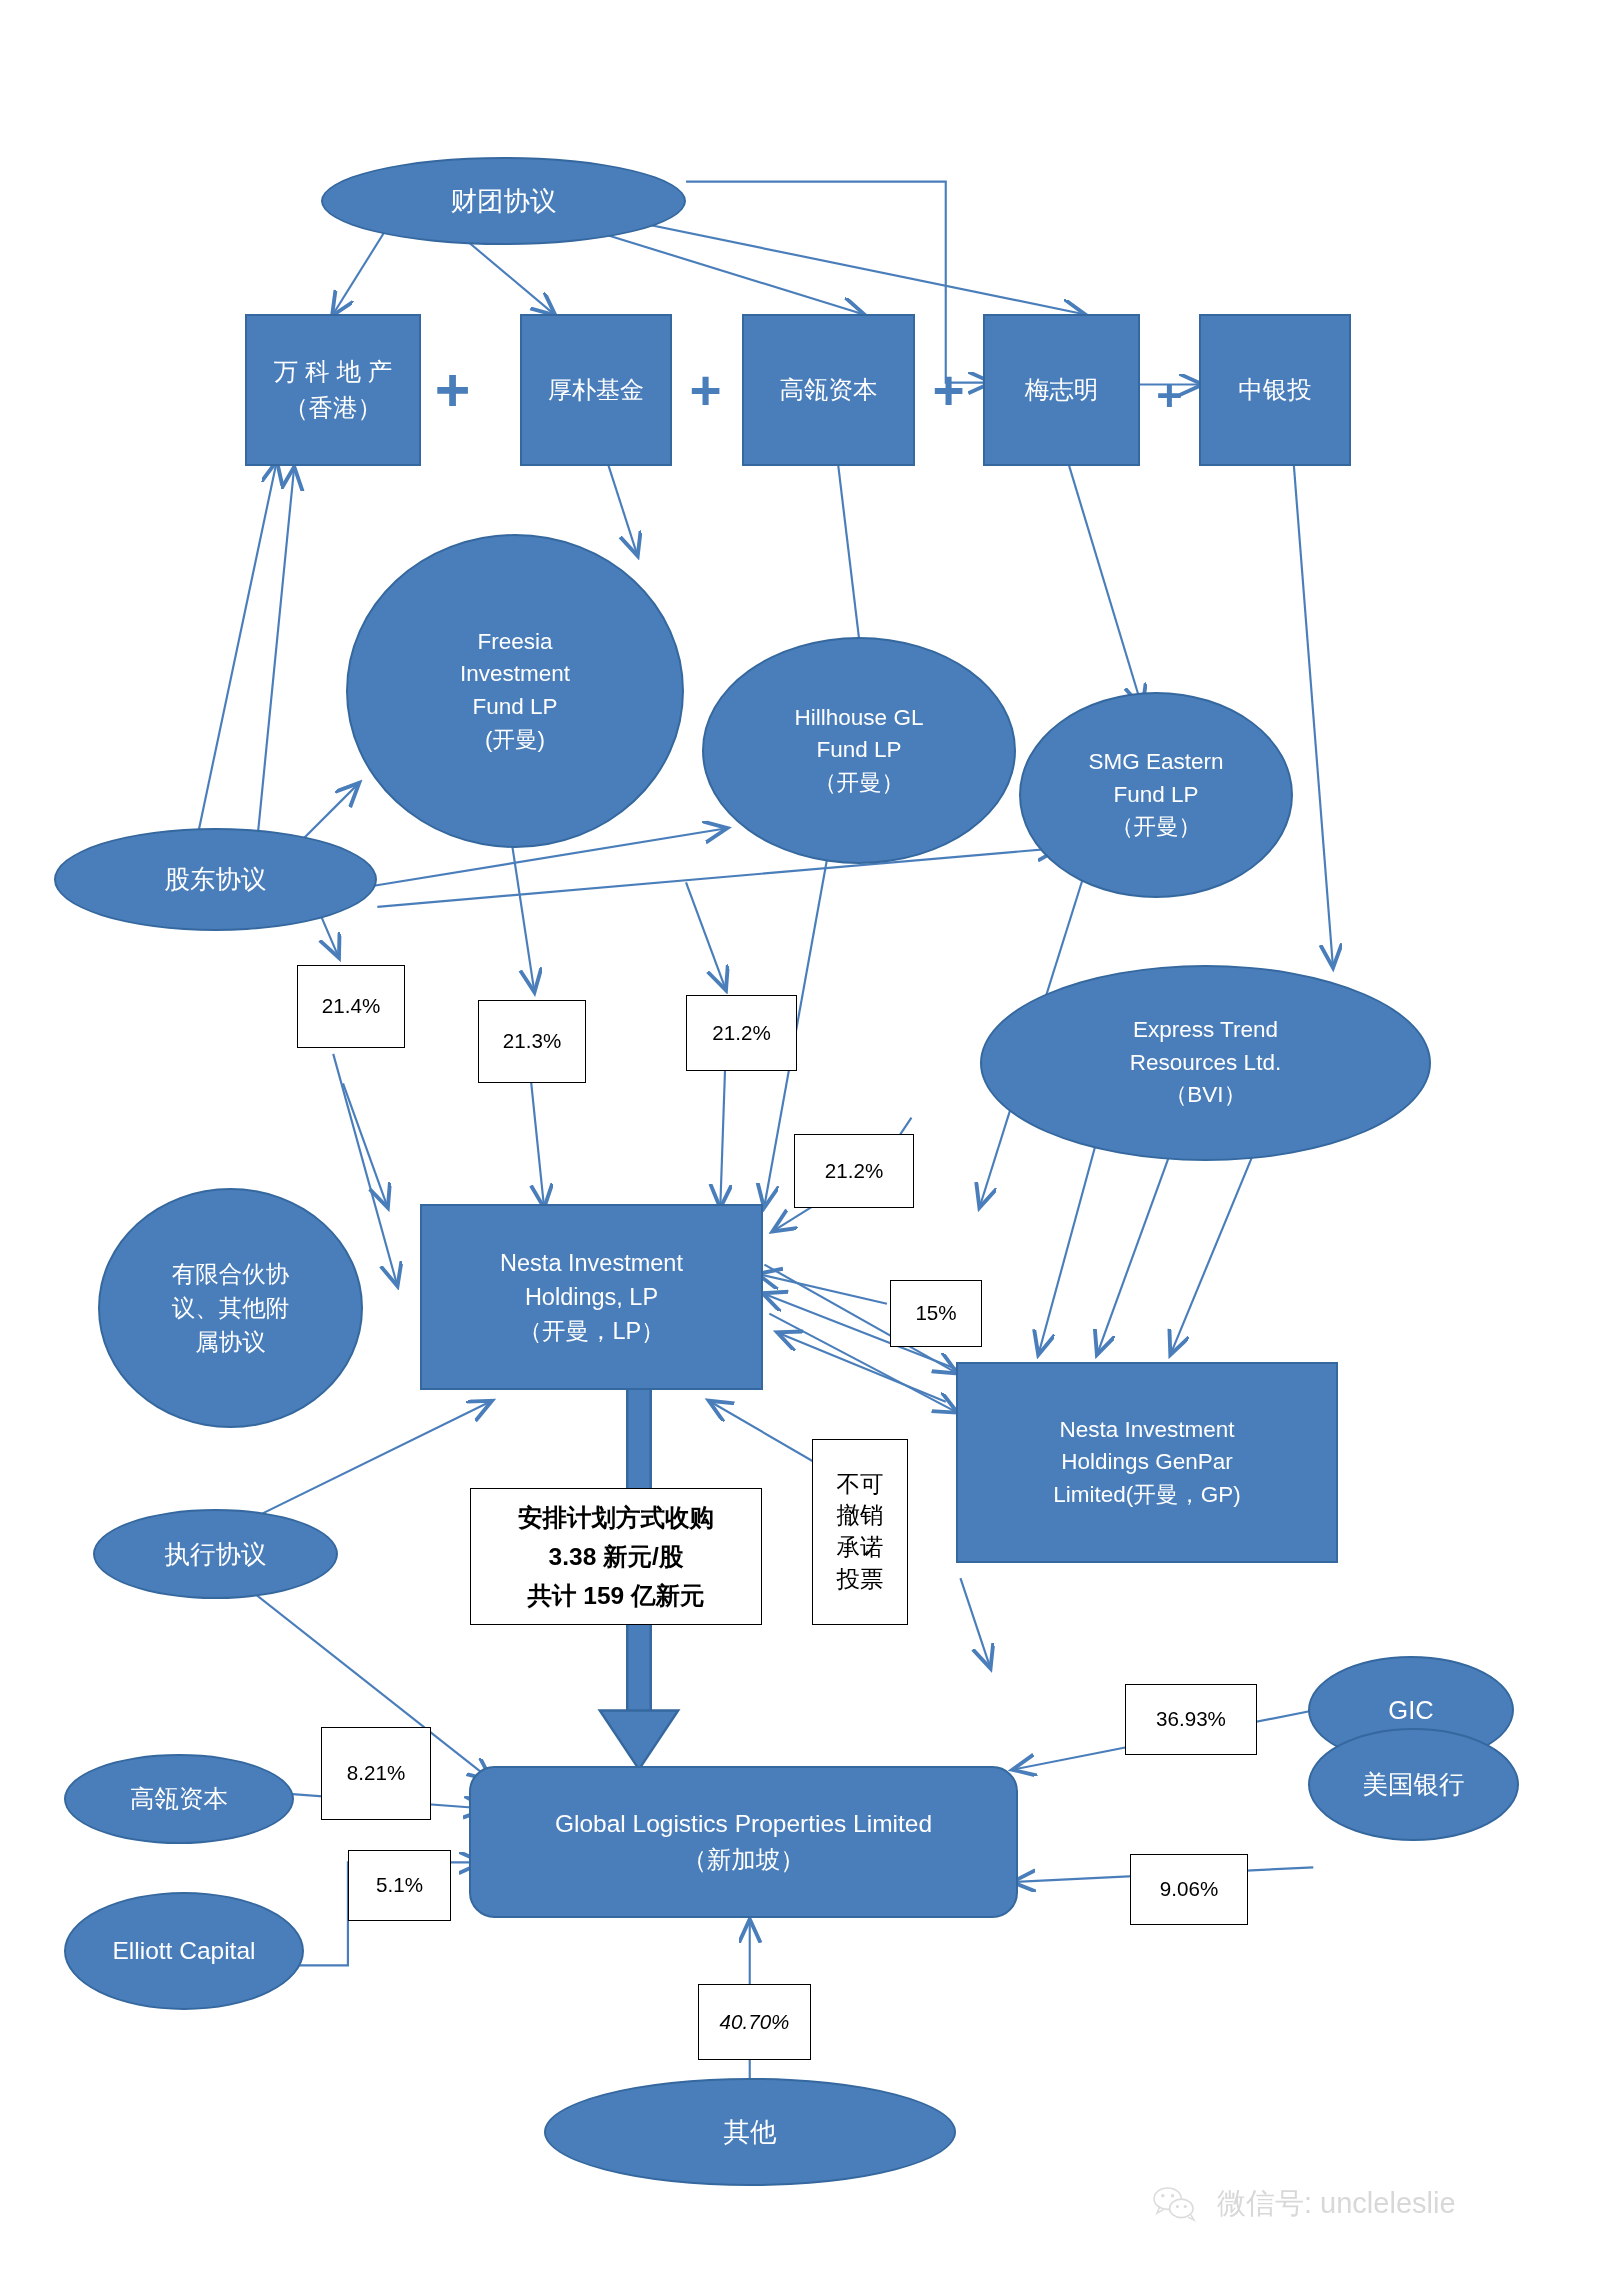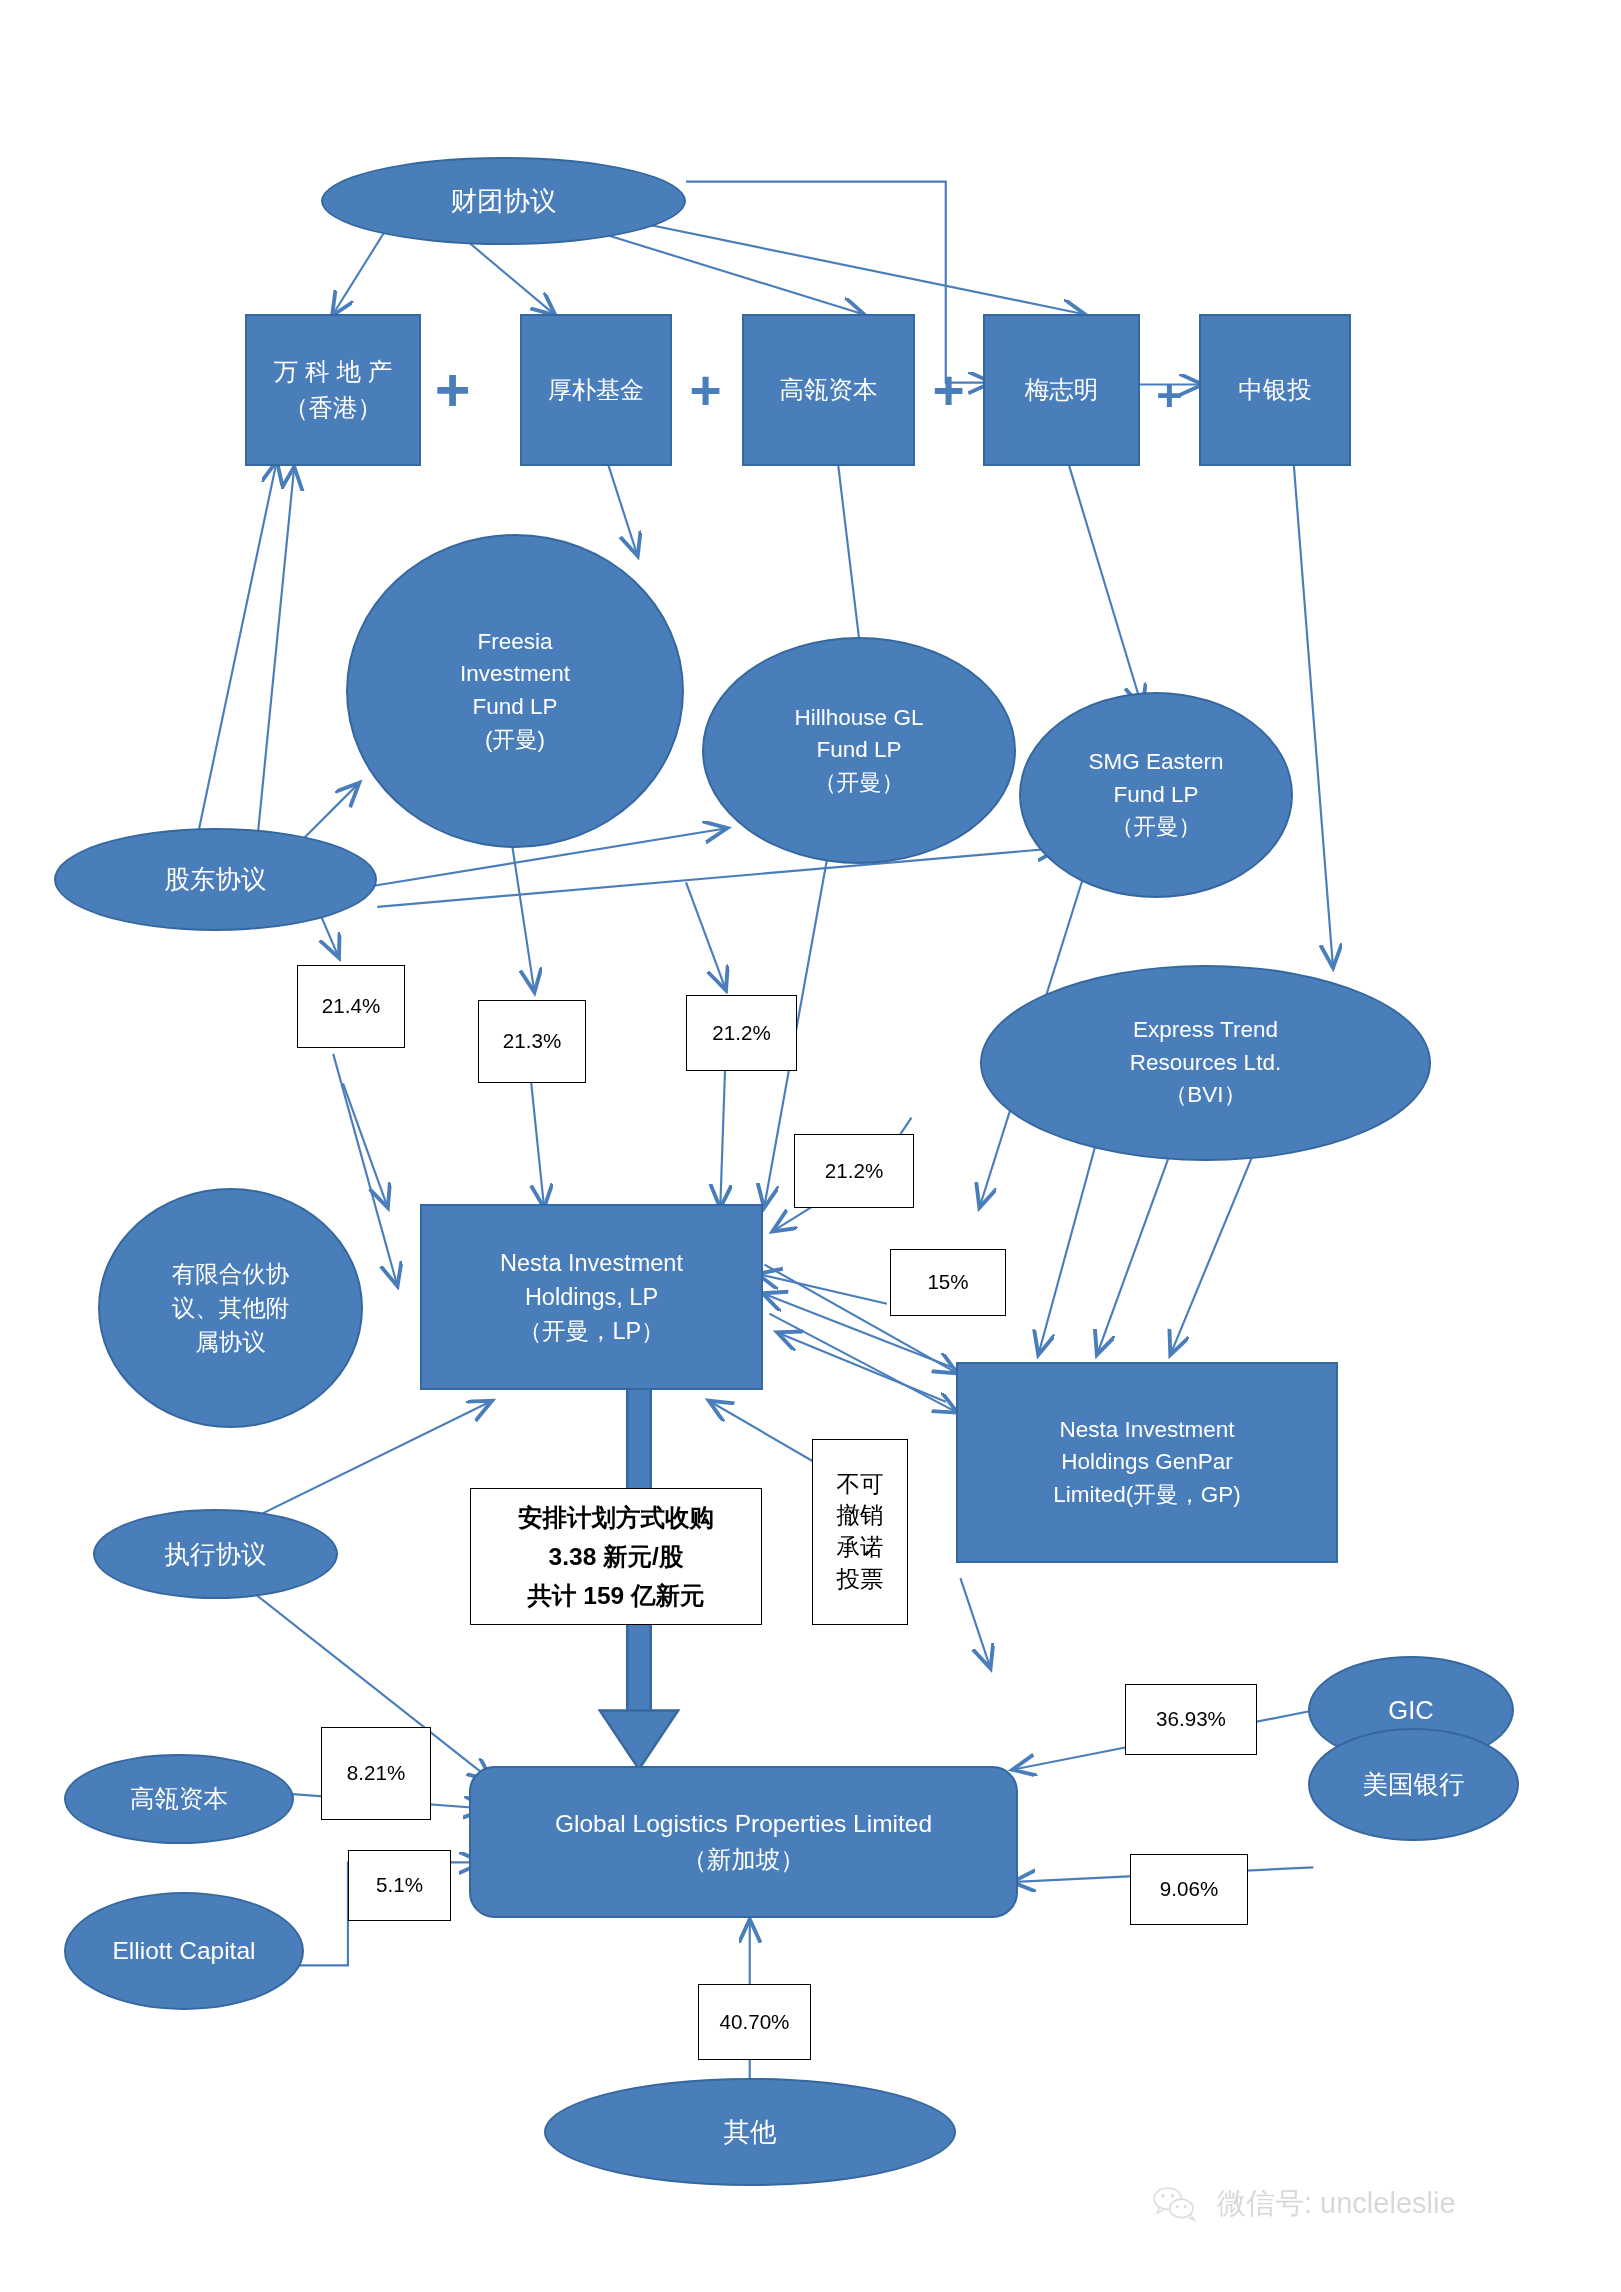--- a/index.html
+++ b/index.html
@@ -262,21 +262,21 @@
   </div>
 
   <div class="pct" style="left:686px;top:995px;width:111px;height:76px;">
     <span>21.2%</span>
   </div>
 
   <div class="pct" style="left:794px;top:1134px;width:120px;height:74px;">
     <span>21.2%</span>
   </div>
 
-  <div class="pct" style="left:890px;top:1249px;width:116px;height:67px;">
+  <div class="pct" style="left:890px;top:1280px;width:92px;height:67px;">
     <span>15%</span>
   </div>
 
   <div class="noteblk" style="left:470px;top:1488px;width:292px;height:137px;">
     <span>
       <span>安排计划方式收购</span><br>
       <span>3.38 新元/股</span><br>
       <span>共计 159 亿新元</span>
     </span>
   </div>
@@ -299,21 +299,21 @@
   </div>
 
   <div class="pct" style="left:348px;top:1850px;width:103px;height:71px;">
     <span>5.1%</span>
   </div>
 
   <div class="pct" style="left:1130px;top:1854px;width:118px;height:71px;">
     <span>9.06%</span>
   </div>
 
-  <div class="pct" style="left:698px;top:1984px;width:113px;height:76px;">
+  <div class="pct" style="left:698px;top:1984px;width:113px;height:76px;font-style:italic;">
     <span>40.70%</span>
   </div>
 
   <div class="wm" style="left:1152px;top:2184px;">
     <span>
       <svg width="45" height="37" viewBox="0 0 46 38">
         <ellipse cx="16" cy="13" rx="14" ry="11" fill="none" stroke="#dcdcdc" stroke-width="1.6"></ellipse>
         <path d="M8,21 L5,28 L12,24" fill="none" stroke="#dcdcdc" stroke-width="1.6"></path>
         <circle cx="11" cy="10" r="1.8" fill="#dcdcdc"></circle>
         <circle cx="21" cy="10" r="1.8" fill="#dcdcdc"></circle>

